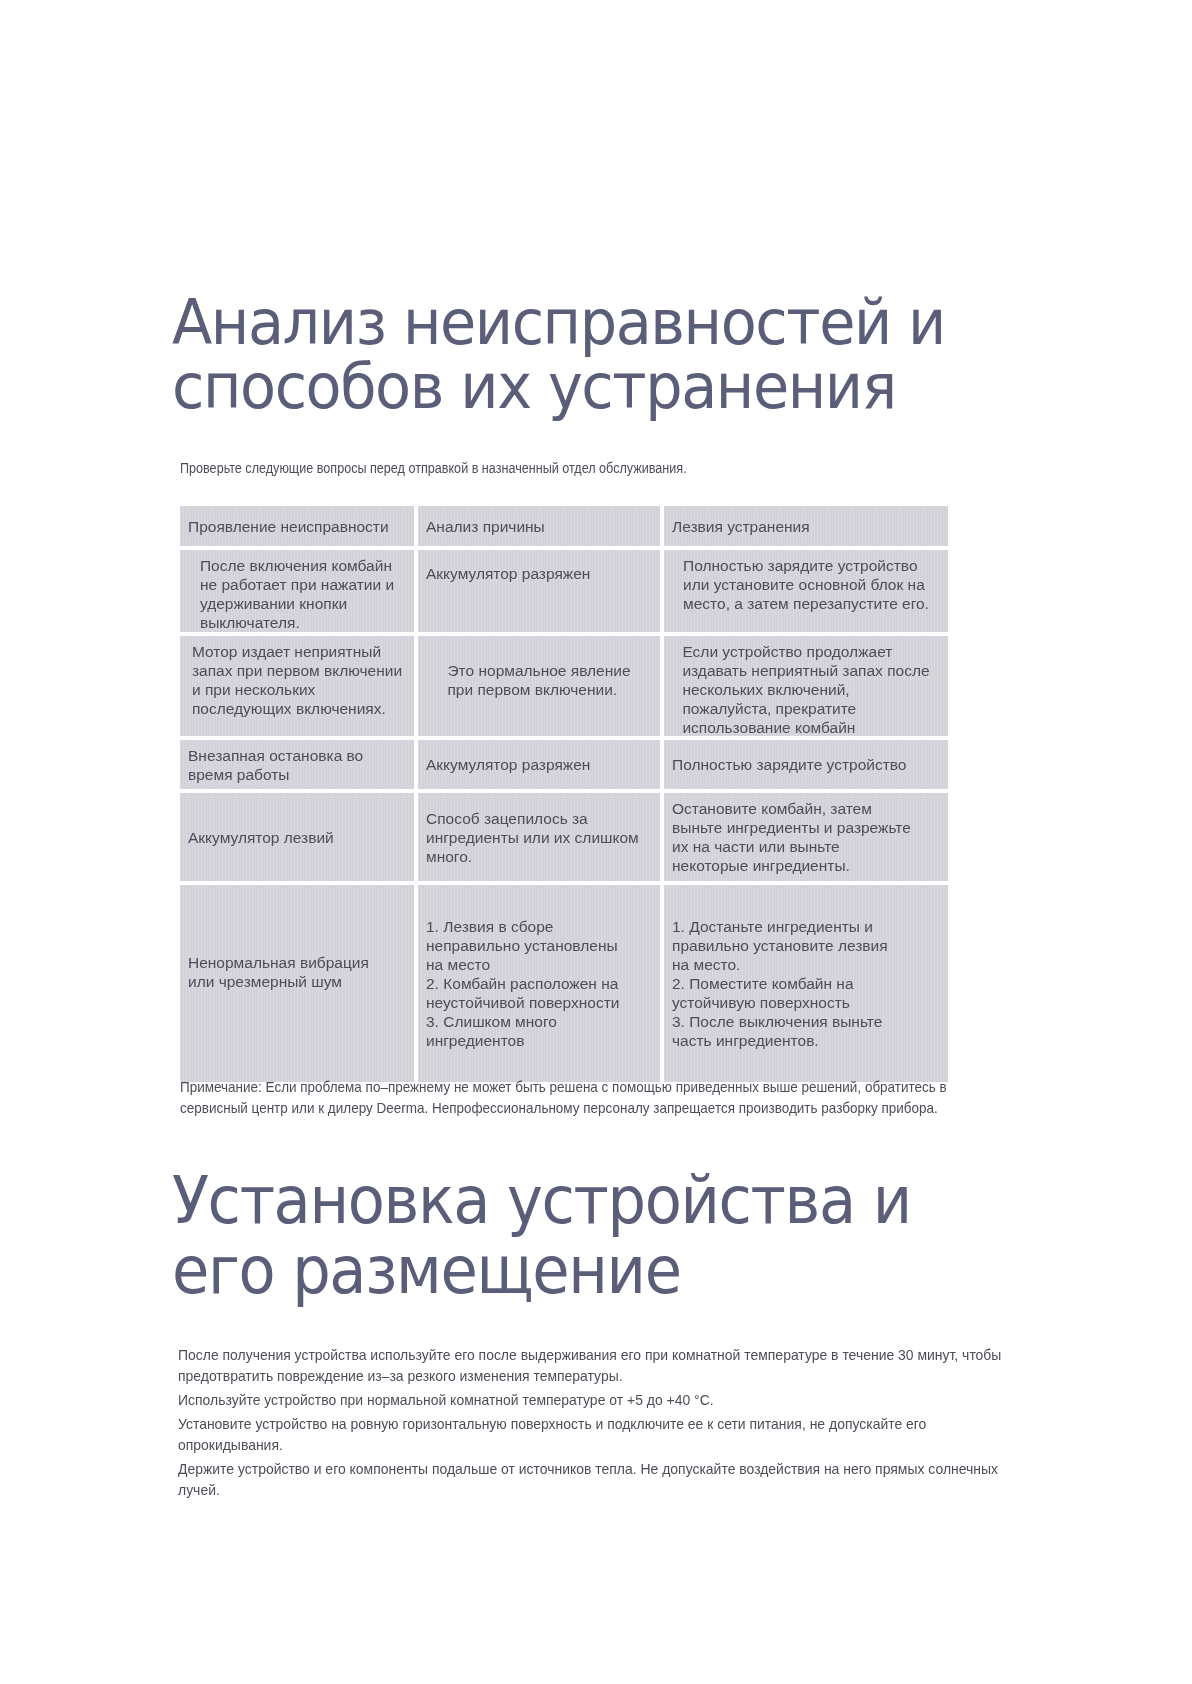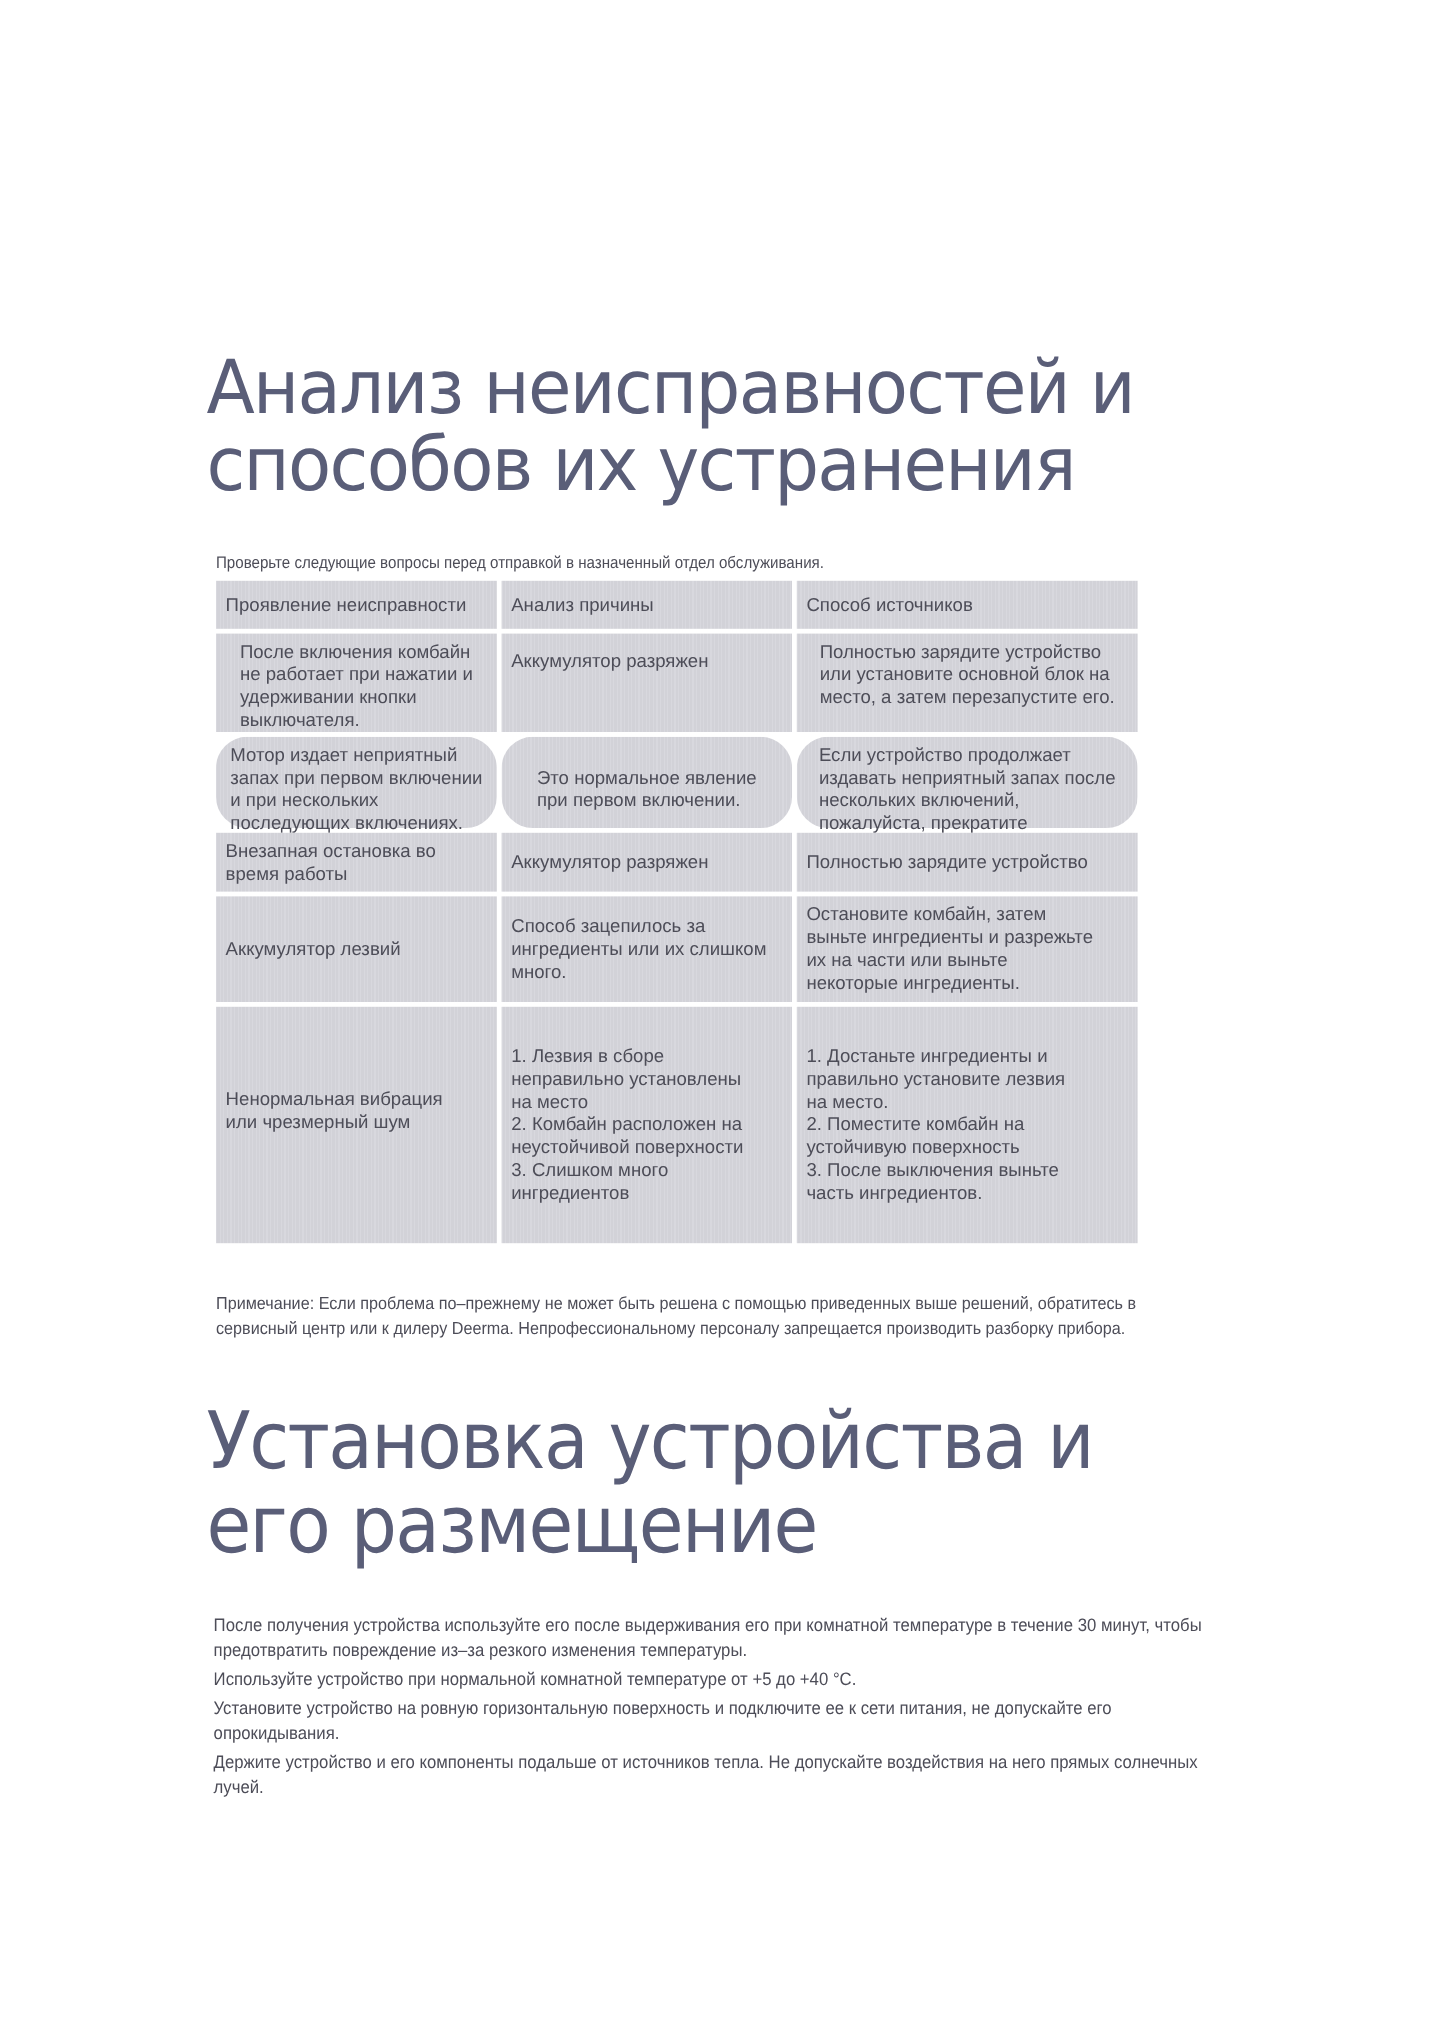--- a/index.html
+++ b/index.html
@@ -26,40 +26,40 @@
   #title2 .line + .line { margin-top: 4px; }
 
   .intro {
     position: absolute; left: 180px; top: 460px;
     font-size: 14px; color: #4d4d58;
     transform: scaleX(0.9); transform-origin: left top;
     white-space: nowrap;
   }
 
   .table {
-    position: absolute; left: 180px; top: 484px;
+    position: absolute; left: 180px; top: 506px;
     width: 768px;
     display: grid;
     grid-template-columns: 234px 242px 284px;
     column-gap: 4px; row-gap: 4px;
   }
   .cell {
     background: #d6d6dc;
     background-image: repeating-linear-gradient(90deg, rgba(255,255,255,0.06) 0 1px, rgba(0,0,0,0.02) 1px 3px);
     font-size: 15.5px; line-height: 19px;
     color: #4d4d58;
     padding: 6px 8px;
     box-sizing: border-box;
     display: flex; align-items: center;
   }
   .cell span { white-space: pre-line; display: block; }
   .cell.top { align-items: flex-start; justify-content: center; }
   .cell.head { height: 40px; }
   .r1 { height: 82px; }
-  .r2 { height: 76px; border-radius: 26px; }
+  .r2 { height: 100px; }
   .r3 { height: 49px; }
   .r4 { height: 88px; }
   .r5 { height: 197px; }
 
   .note {
     position: absolute; left: 180px; top: 1077px; width: 880px;
     font-size: 14.5px; line-height: 21px; color: #4d4d58;
     transform: scaleX(0.93); transform-origin: left top;
   }
   .body-text {
@@ -80,21 +80,21 @@
 <div class="intro">Проверьте следующие вопросы перед отправкой в назначенный отдел обслуживания.</div>
 
 <div class="table">
   <div class="cell head">
       <span>Проявление неисправности</span>
     </div>
   <div class="cell head">
       <span>Анализ причины</span>
     </div>
   <div class="cell head">
-      <span>Способ источников</span>
+      <span>Лезвия устранения</span>
     </div>
 
   <div class="cell r1 top">
       <span>После включения комбайн
 не работает при нажатии и
 удерживании кнопки
 выключателя.</span>
     </div>
   <div class="cell r1" style="align-items:flex-start;padding-top:14px">
       <span>Аккумулятор разряжен</span>

